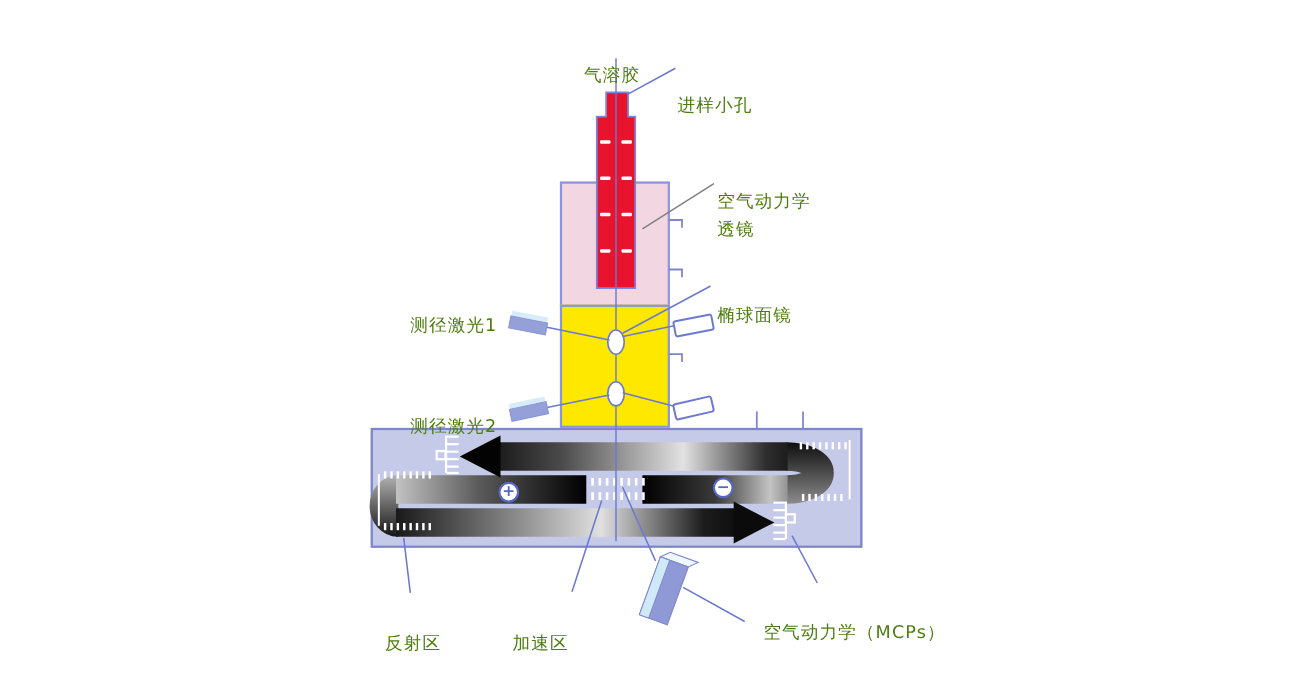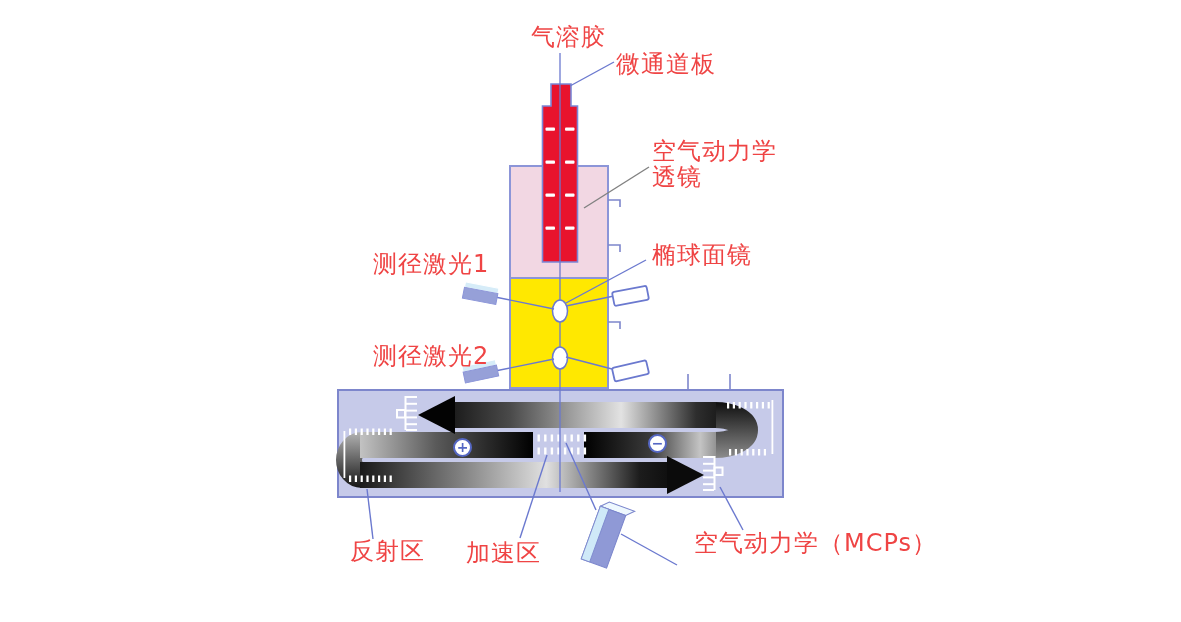--- a/index.html
+++ b/index.html
@@ -6,22 +6,22 @@
   .canvas{
     position:relative;width:1181px;height:622px;background:#fff;overflow:hidden;
     font-family:"DejaVu Sans","Liberation Sans",sans-serif;
   }
   .box{position:absolute;box-sizing:border-box;}
   .lens-housing{left:509px;top:165px;width:100px;height:114px;background:#f2d7e3;border:2px solid #8c95d8;z-index:1;}
   .sizing-chamber{left:509px;top:277px;width:100px;height:112px;background:#ffe800;border:2px solid #8c95d8;z-index:1;}
   .flight-chamber{left:337px;top:389px;width:447px;height:109px;background:#c6cae9;border:2px solid #7d86cc;z-index:1;}
   svg.overlay{position:absolute;left:0;top:0;z-index:5;}
   .lb{
-    position:absolute;color:#ef4444;font-size:24px;letter-spacing:1px;
-    line-height:26px;white-space:nowrap;z-index:8;
+    position:absolute;color:#4d7c0f;font-size:16px;letter-spacing:1px;
+    line-height:26px;white-space:nowrap;z-index:8;margin-top:32px;
   }
   .pm{
     position:absolute;width:15px;height:15px;border:2px solid #5567c4;border-radius:50%;
     background:#fff;color:#5567c4;font-size:14px;font-weight:bold;line-height:15px;
     text-align:center;z-index:7;
   }
 </style>
 </head>
 <body>
 
@@ -209,24 +209,24 @@
       <polygon points="590,509 597,502 624,502 617,509" fill="#eef8fe" stroke="#7a85cc" stroke-width="1"></polygon>
       <rect x="590" y="509" width="27" height="56" fill="#8f99d6" stroke="#7a85cc" stroke-width="1"></rect>
       <rect x="590" y="509" width="9" height="56" fill="#cfe9f8" stroke="#7a85cc" stroke-width="0.8"></rect>
     </g>
   </svg>
 
   <div class="pm" style="left:453px;top:438px;">+</div>
   <div class="pm" style="left:648px;top:434px;">−</div>
 
   <div class="lb" style="left:531px;top:24px;">气溶胶</div>
-  <div class="lb" style="left:616px;top:51px;">微通道板</div>
+  <div class="lb" style="left:616px;top:51px;">进样小孔</div>
   <div class="lb" style="left:652px;top:138px;">
     <div>空气动力学</div>
     <div>透镜</div>
   </div>
   <div class="lb" style="left:652px;top:242px;">椭球面镜</div>
   <div class="lb" style="left:373px;top:251px;text-align:center;">测径激光1</div>
   <div class="lb" style="left:373px;top:343px;">测径激光2</div>
-  <div class="lb" style="left:350px;top:540px;font-family:Liberation Mono, monospace;">反射区</div>
+  <div class="lb" style="left:350px;top:540px;">反射区</div>
   <div class="lb" style="left:466px;top:540px;">加速区</div>
   <div class="lb" style="left:694px;top:530px;">空气动力学（MCPs）</div>
 </div>
 
 </body></html>

